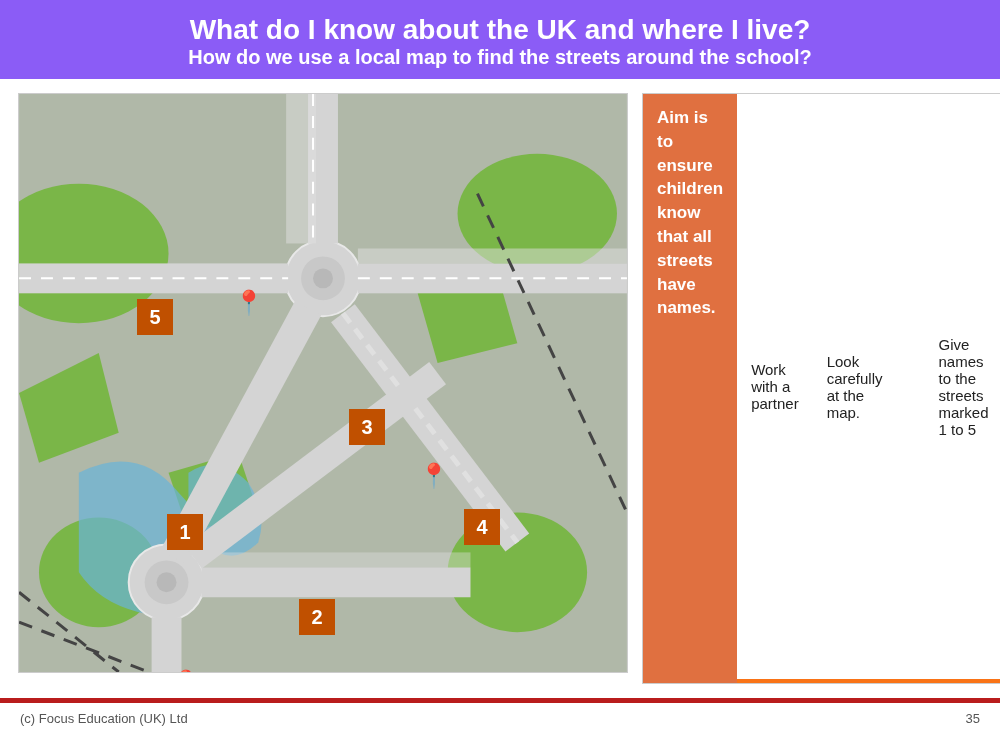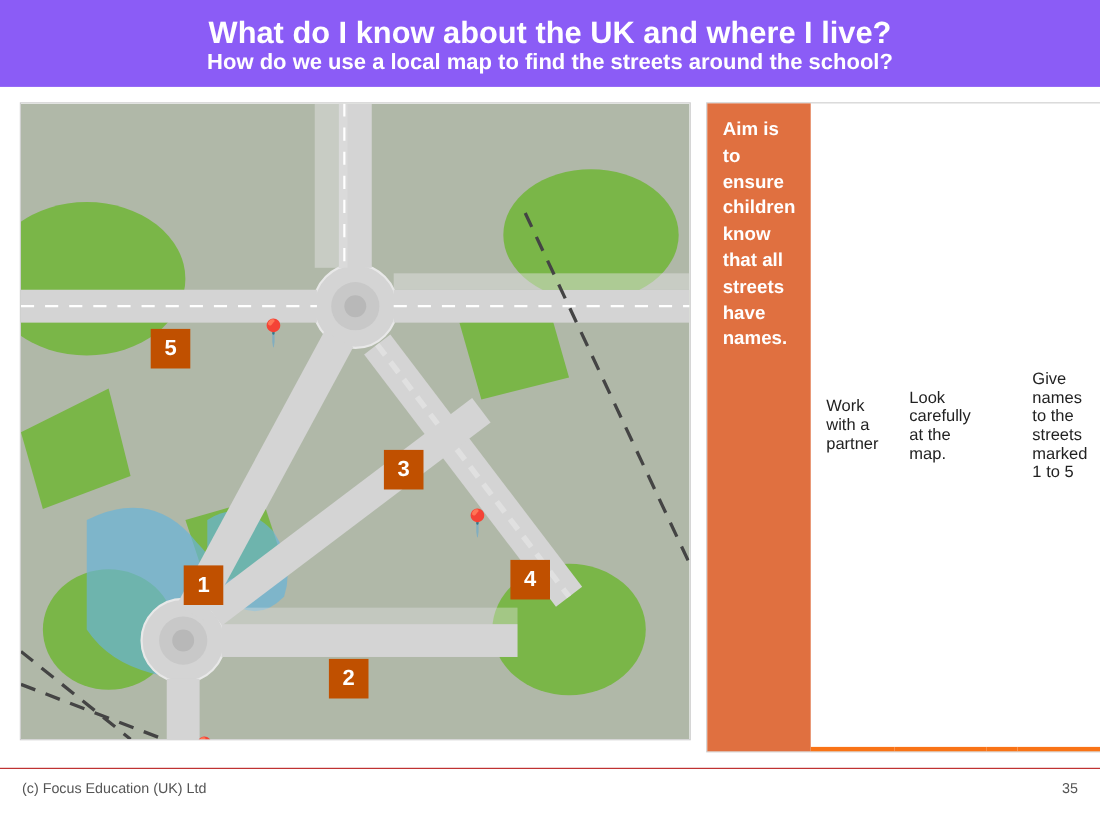--- a/index.html
+++ b/index.html
@@ -118,21 +118,21 @@
 
     
     .footer {
       height: 36px;
       display: flex;
       align-items: center;
       justify-content: space-between;
       padding: 0 20px;
       font-size: 13px;
       color: #555;
-      border-top: 1px solid #b91c1c;
+      border-top: 5px solid #b91c1c;
     }
   </style>
 </head>
 <body>
 
 <div class="header">
   <h1>What do I know about the UK and where I live?</h1>
   <h2>How do we use a local map to find the streets around the school?</h2>
 </div>
 

